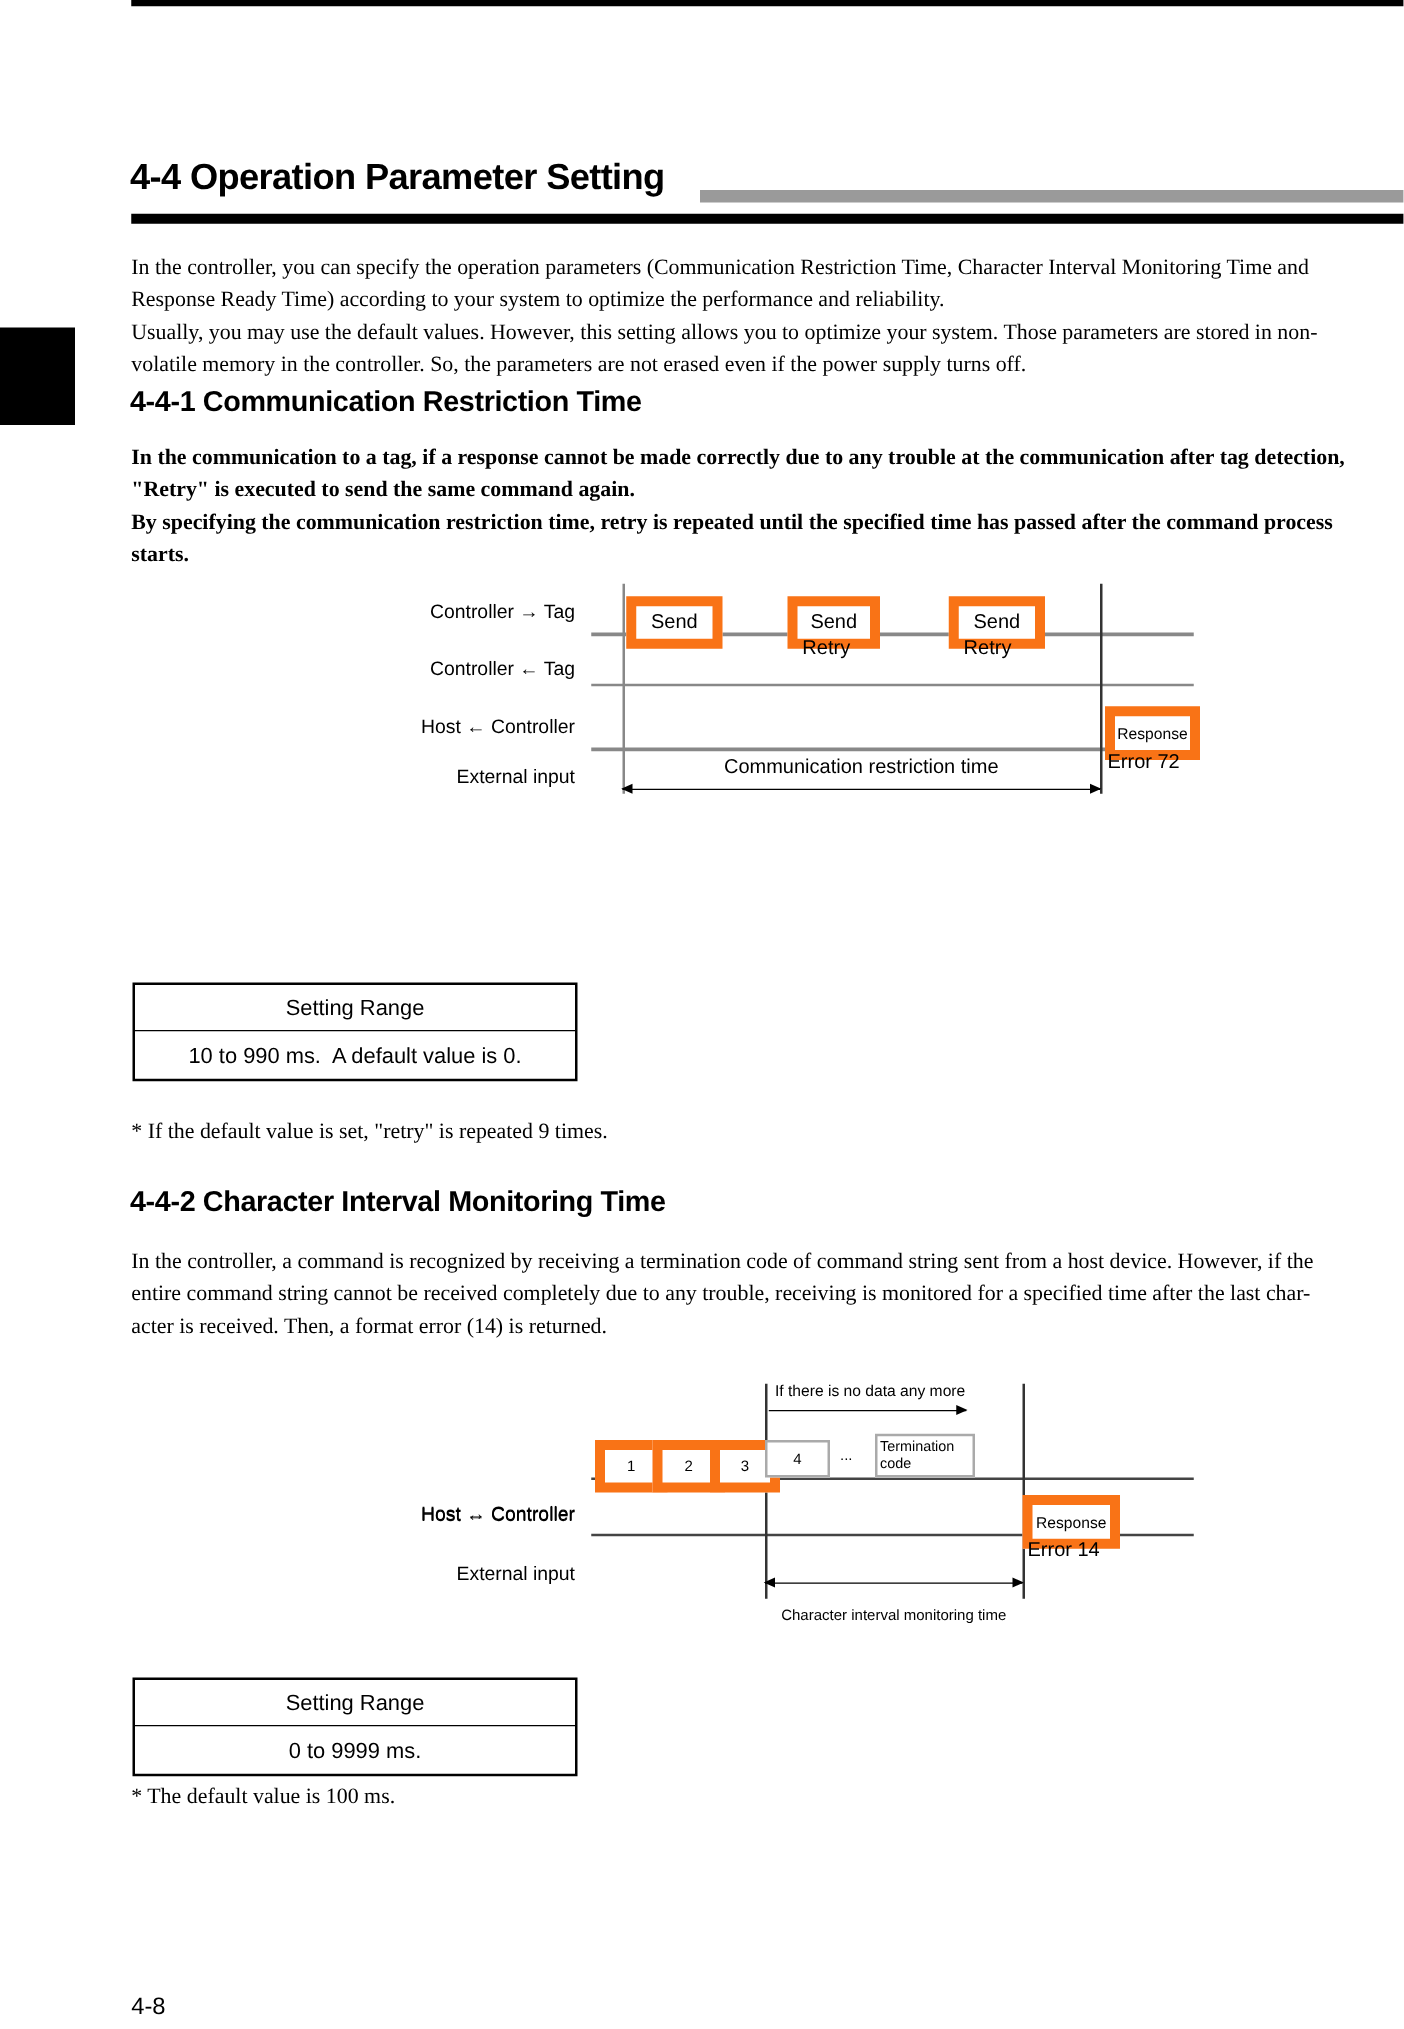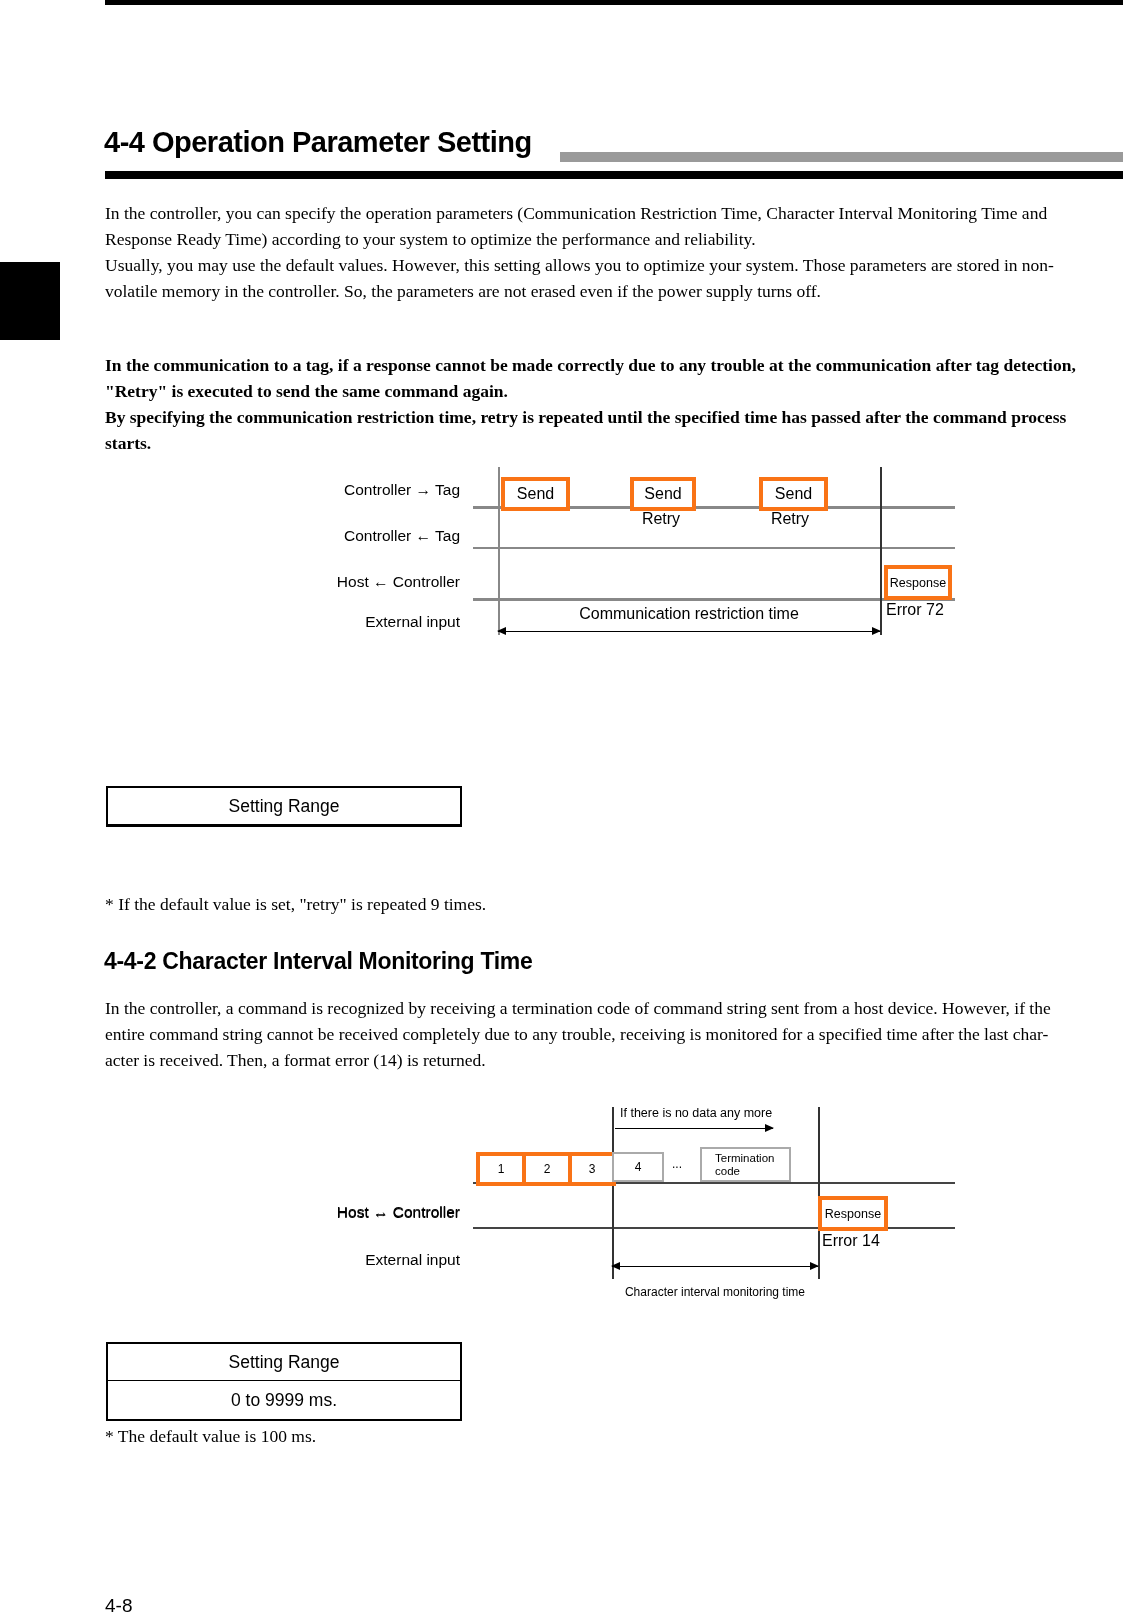--- a/index.html
+++ b/index.html
@@ -22,21 +22,21 @@
                font-size:17.5px;}
   .srtable .val{height:38px;display:flex;align-items:center;justify-content:center;font-size:17.5px;}
   
   .diag{position:absolute;left:300px;width:670px;}
   .dlabel{position:absolute;left:0;width:160px;text-align:right;font-size:15.5px;white-space:nowrap;}
   .vline{position:absolute;width:2px;background:#888;}
   .vline2{position:absolute;width:1.5px;background:#333;}
   .hline{position:absolute;height:2.5px;background:#888;}
   .hlinethin{position:absolute;height:1.5px;background:#888;}
   .hline2{position:absolute;height:1.5px;background:#444;}
-  .dbox{position:absolute;border:4px solid #f97316;background:#fff;display:flex;align-items:center;justify-content:center;}
+  .dbox{position:absolute;border:8px solid #f97316;background:#fff;display:flex;align-items:center;justify-content:center;}
   .gbox{position:absolute;border:2px solid #aaa;background:#fff;display:flex;align-items:center;justify-content:center;}
   .dtext{position:absolute;white-space:nowrap;}
   .ctr{text-align:center;}
   
   .harrow{position:absolute;height:0;border-top:1.4px solid #000;}
   .harrow::before{content:'';position:absolute;left:-1px;top:-5px;width:0;height:0;
      border-right:9px solid #000;border-top:4.2px solid transparent;border-bottom:4.2px solid transparent;}
   .harrow::after{content:'';position:absolute;right:-1px;top:-5px;width:0;height:0;
      border-left:9px solid #000;border-top:4.2px solid transparent;border-bottom:4.2px solid transparent;}
   .rarrow{position:absolute;height:0;border-top:1.4px solid #000;}
@@ -55,20 +55,21 @@
 
   <div class="h1">4-4  Operation Parameter Setting</div>
   <div class="graybar" style="left:560px;top:152px;width:563px;height:10px;"></div>
   <div class="bar" style="left:105px;top:171px;width:1018px;height:8px;"></div>
 
   <div class="para" style="top:200px;">In the controller, you can specify the operation parameters (Communication Restriction Time, Character Interval Monitoring Time and
 Response Ready Time) according to your system to optimize the performance and reliability.
 Usually, you may use the default values.  However, this setting allows you to optimize your system.  Those parameters are stored in non-
 volatile memory in the controller.  So, the parameters are not erased even if the power supply turns off.</div>
 
+  <div class="h2" style="top:308px;">4-4-1  Communication Restriction Time</div>
   <div class="para" style="top:352px;font-weight:bold;">In the communication to a tag, if a response cannot be made correctly due to any trouble at the communication after tag detection,
 "Retry" is executed to send the same command again.
 By specifying the communication restriction time, retry is repeated until the specified time has passed after the command process starts.</div>
 
   <div class="diag" style="top:455px;height:195px;">
     <div class="dlabel" style="top:26px;">Controller → Tag</div>
     <div class="dlabel" style="top:72px;">Controller ← Tag</div>
     <div class="dlabel" style="top:118px;">Host ← Controller</div>
     <div class="dlabel" style="top:158px;">External input</div>
 
@@ -89,20 +90,21 @@
     <div class="dbox" style="left:584px;top:110px;width:60px;height:27px;font-size:12.5px;">Response</div>
     <div class="dtext" style="left:586px;top:146px;font-size:16px;">Error 72</div>
 
     <div class="dtext ctr" style="left:198px;top:150px;width:382px;font-size:16px;">Communication restriction time</div>
     <div class="harrow" style="left:198px;top:176px;width:382px;"></div>
   </div>
 
 
   <div class="srtable" style="top:786px;">
     <div class="hd">Setting Range</div>
+    <div class="val">10 to 990 ms.&nbsp; A default value is 0.</div>
   </div>
   <div class="note" style="top:870px;margin-top:24px;">* If the default value is set, "retry" is repeated 9 times.</div>
 
   <div class="h2" style="top:948px;">4-4-2  Character Interval Monitoring Time</div>
   <div class="para" style="top:995px;">In the controller, a command is recognized by receiving a termination code of command string sent from a host device.  However, if the
 entire command string cannot be received completely due to any trouble, receiving is monitored for a specified time after the last char-
 acter is received.  Then, a format error (14) is returned.</div>
 
   <div class="diag" style="top:1095px;height:200px;">
     <div class="dlabel" style="top:64px;margin-top:44px;">Host → Controller</div>
@@ -116,21 +118,21 @@
     <div class="vline2" style="left:518px;top:12px;height:172px;"></div>
 
     <div class="dtext" style="left:320px;top:11px;font-size:12.5px;">If there is no data any more</div>
     <div class="rarrow" style="left:315px;top:33px;width:158px;"></div>
 
     <div class="dbox" style="left:176px;top:57px;width:42px;height:26px;font-size:12px;">1</div>
     <div class="dbox" style="left:222px;top:57px;width:42px;height:26px;font-size:12px;">2</div>
     <div class="dbox" style="left:268px;top:57px;width:40px;height:26px;font-size:12px;">3</div>
     <div class="gbox" style="left:312px;top:57px;width:48px;height:26px;font-size:12px;">4</div>
     <div class="dtext" style="left:372px;top:62px;font-size:12px;">...</div>
-    <div class="gbox" style="left:400px;top:52px;width:74px;height:31px;font-size:11.5px;line-height:13px;justify-content:flex-start;padding-left:13px;white-space:pre-line;">Termination
+    <div class="gbox" style="left:400px;top:52px;width:74px;height:31px;font-size:11.5px;line-height:13px;justify-content:flex-start;padding-left:2px;white-space:pre-line;">Termination
 code</div>
 
     <div class="dbox" style="left:518px;top:101px;width:62px;height:27px;font-size:12.5px;">Response</div>
     <div class="dtext" style="left:522px;top:137px;font-size:16px;">Error 14</div>
 
     <div class="dtext ctr" style="left:312px;top:146px;width:206px;font-size:12px;margin-top:44px;">Character interval monitoring time</div>
     <div class="harrow" style="left:312px;top:171px;width:206px;"></div>
   </div>
 
   <div class="srtable" style="top:1342px;">

